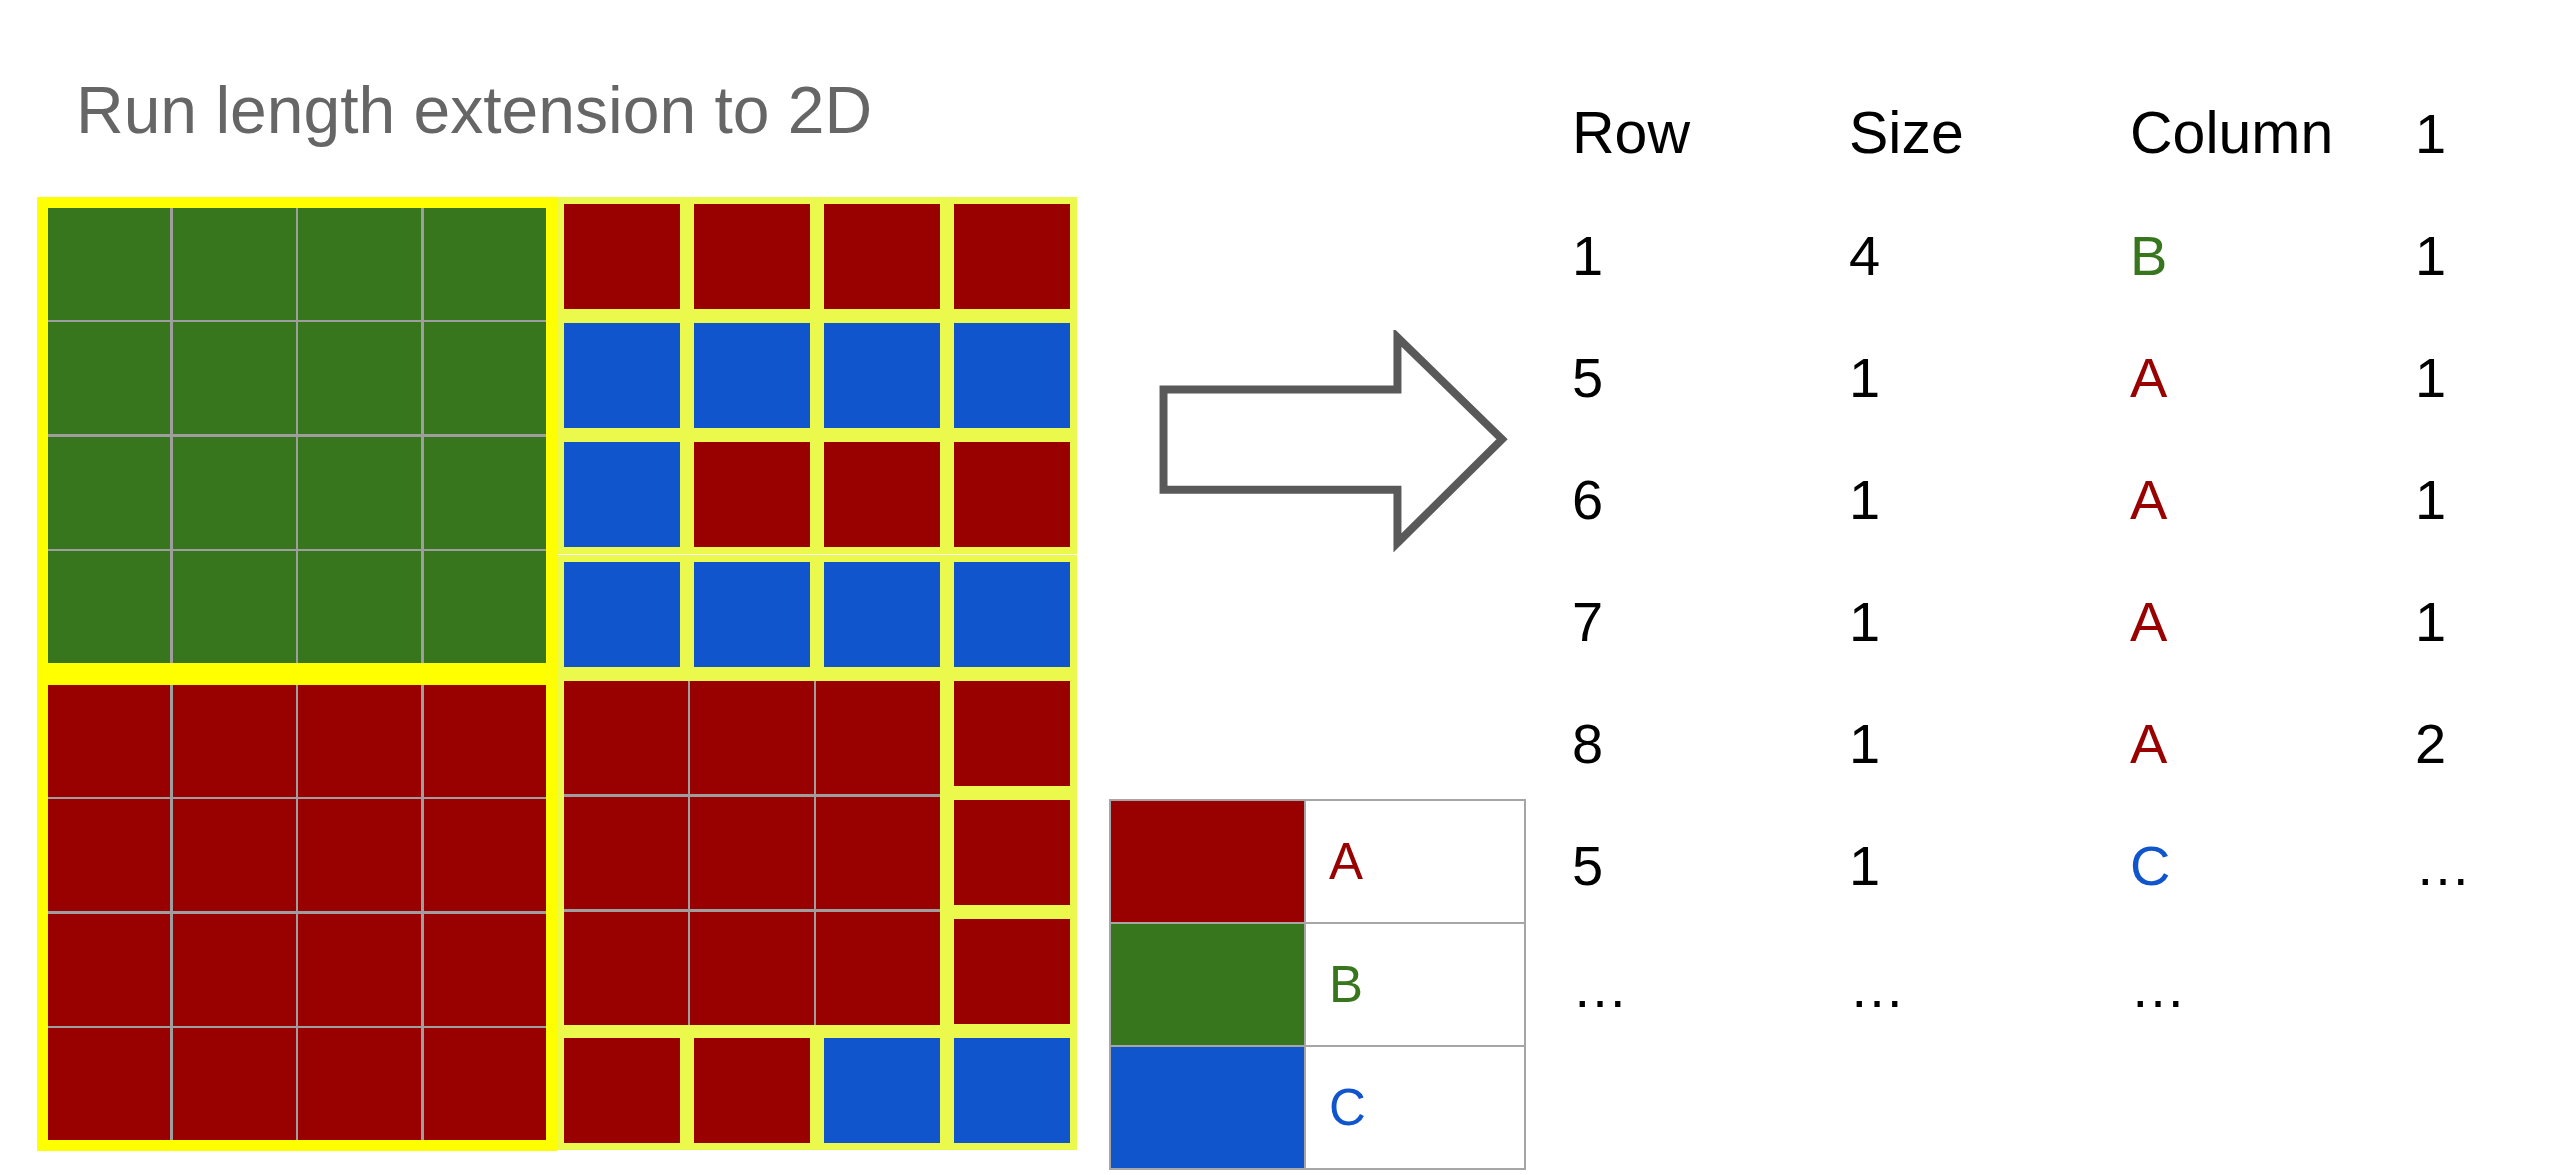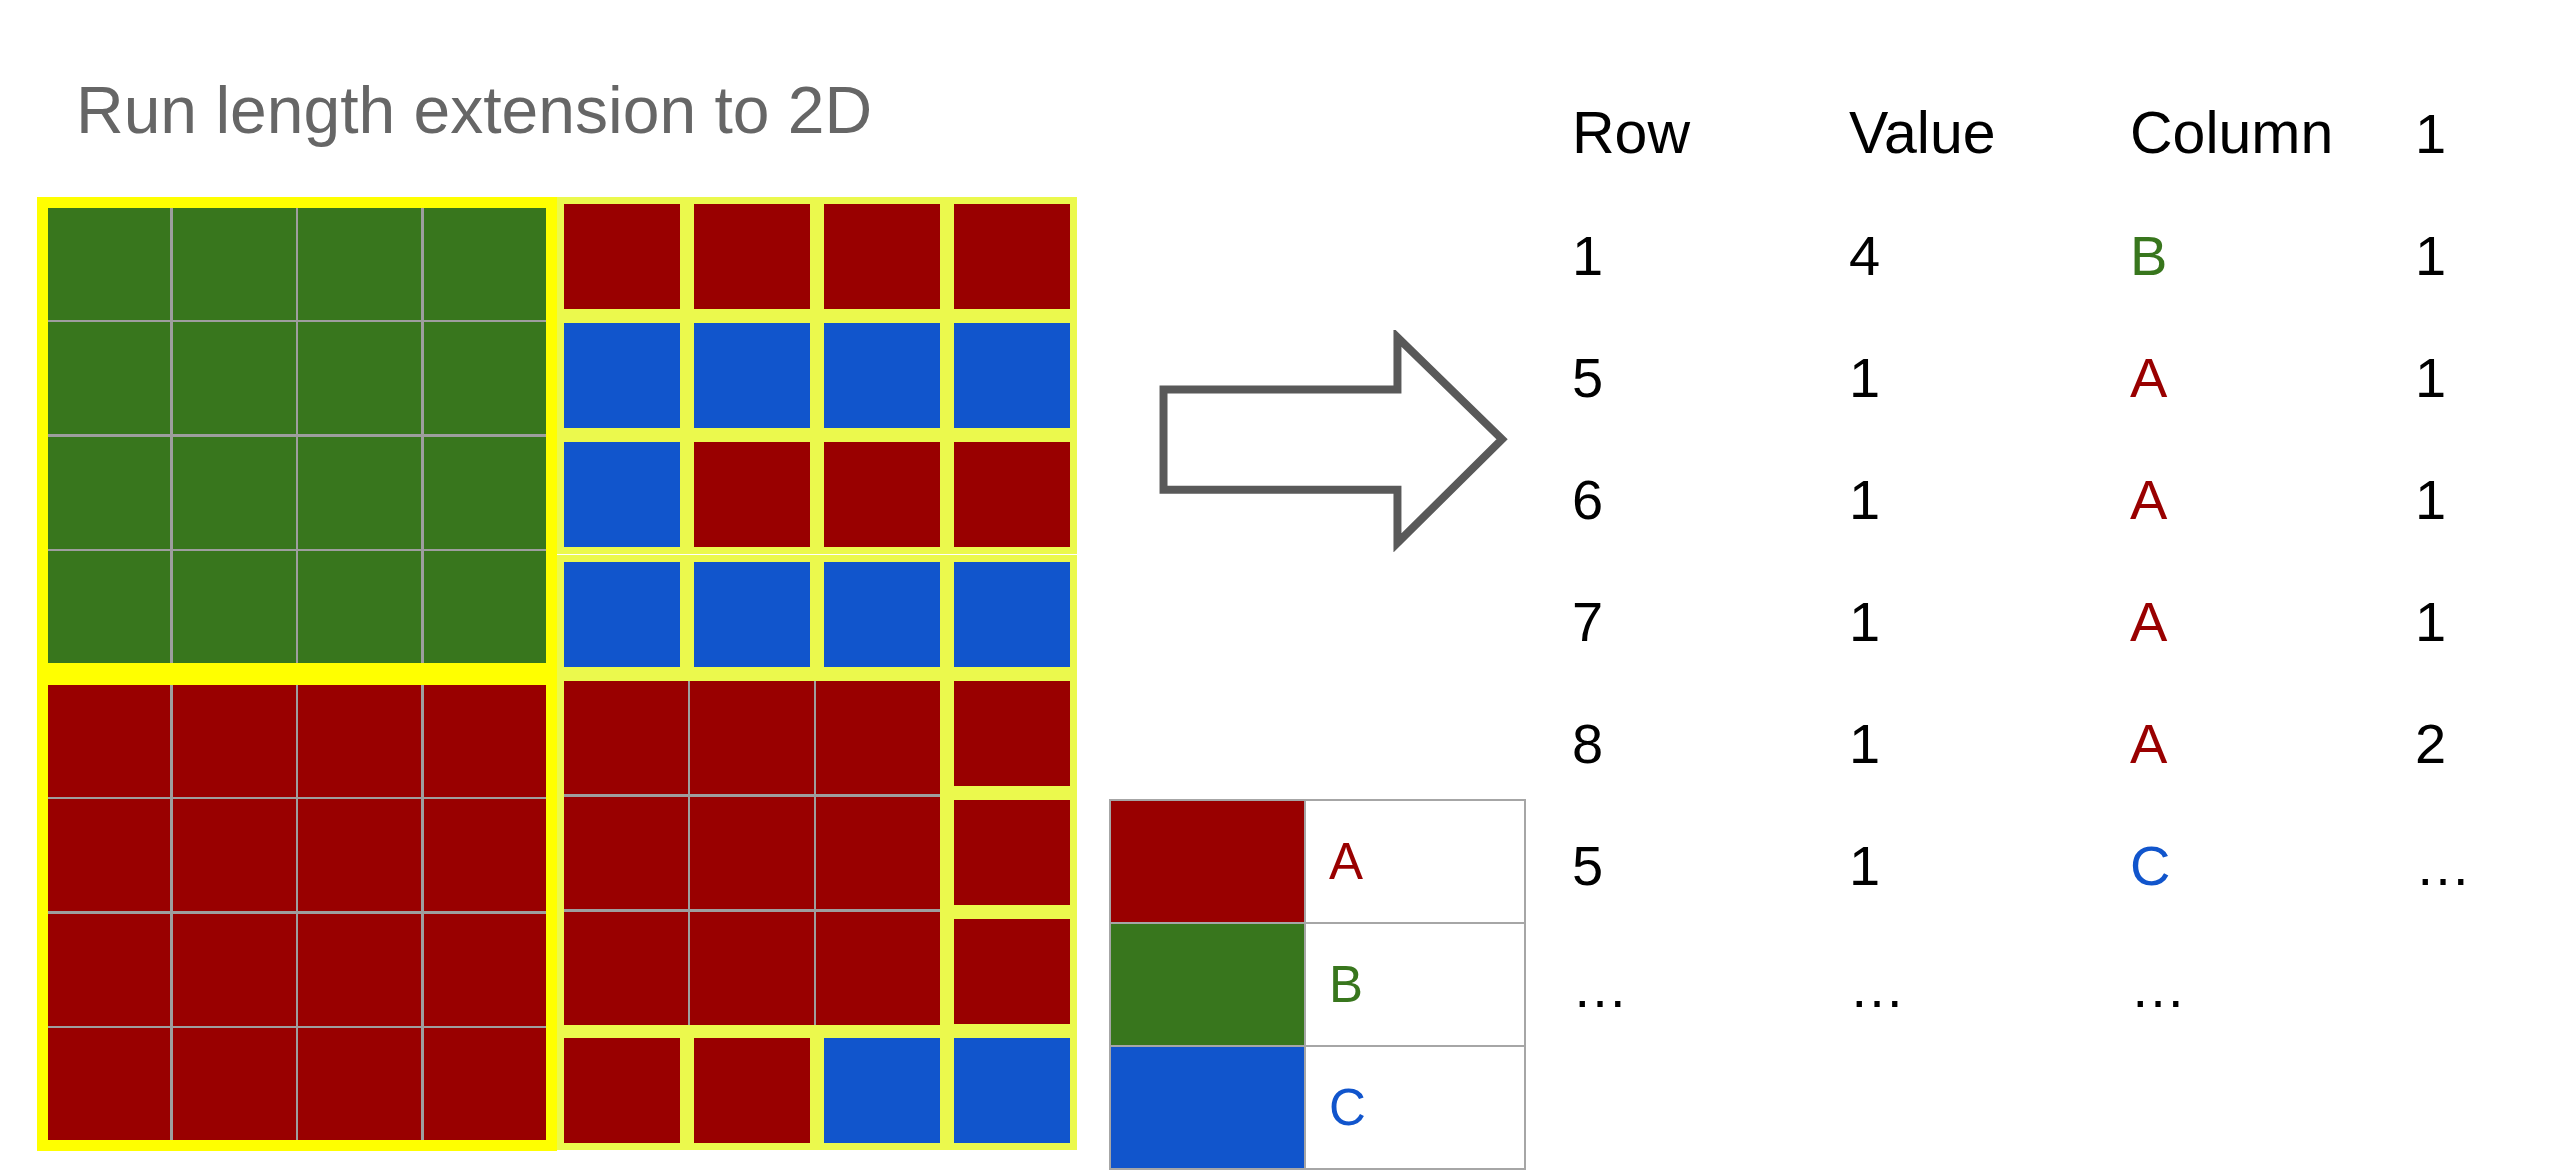--- a/index.html
+++ b/index.html
@@ -184,21 +184,21 @@
       </tr>
       <tr>
         <td class="swatch" style="background: rgb(17, 85, 204); border-color: rgb(166, 166, 166);"></td>
         <td class="letter" style="color: rgb(17, 85, 204); border-color: rgb(166, 166, 166);">C</td>
       </tr>
     </tbody>
 </table>
 
 <div id="enc-table">
     <div class="th">Row</div>
-    <div class="th">Value</div>
+    <div class="th">Size</div>
     <div class="th">Column</div>
     <div class="td">1</div>
     <div class="td">1</div>
     <div class="td">4</div>
     <div class="td" style="color: rgb(56, 118, 29);">B</div>
     <div class="td">1</div>
     <div class="td">5</div>
     <div class="td">1</div>
     <div class="td" style="color: rgb(153, 0, 0);">A</div>
     <div class="td">1</div>

